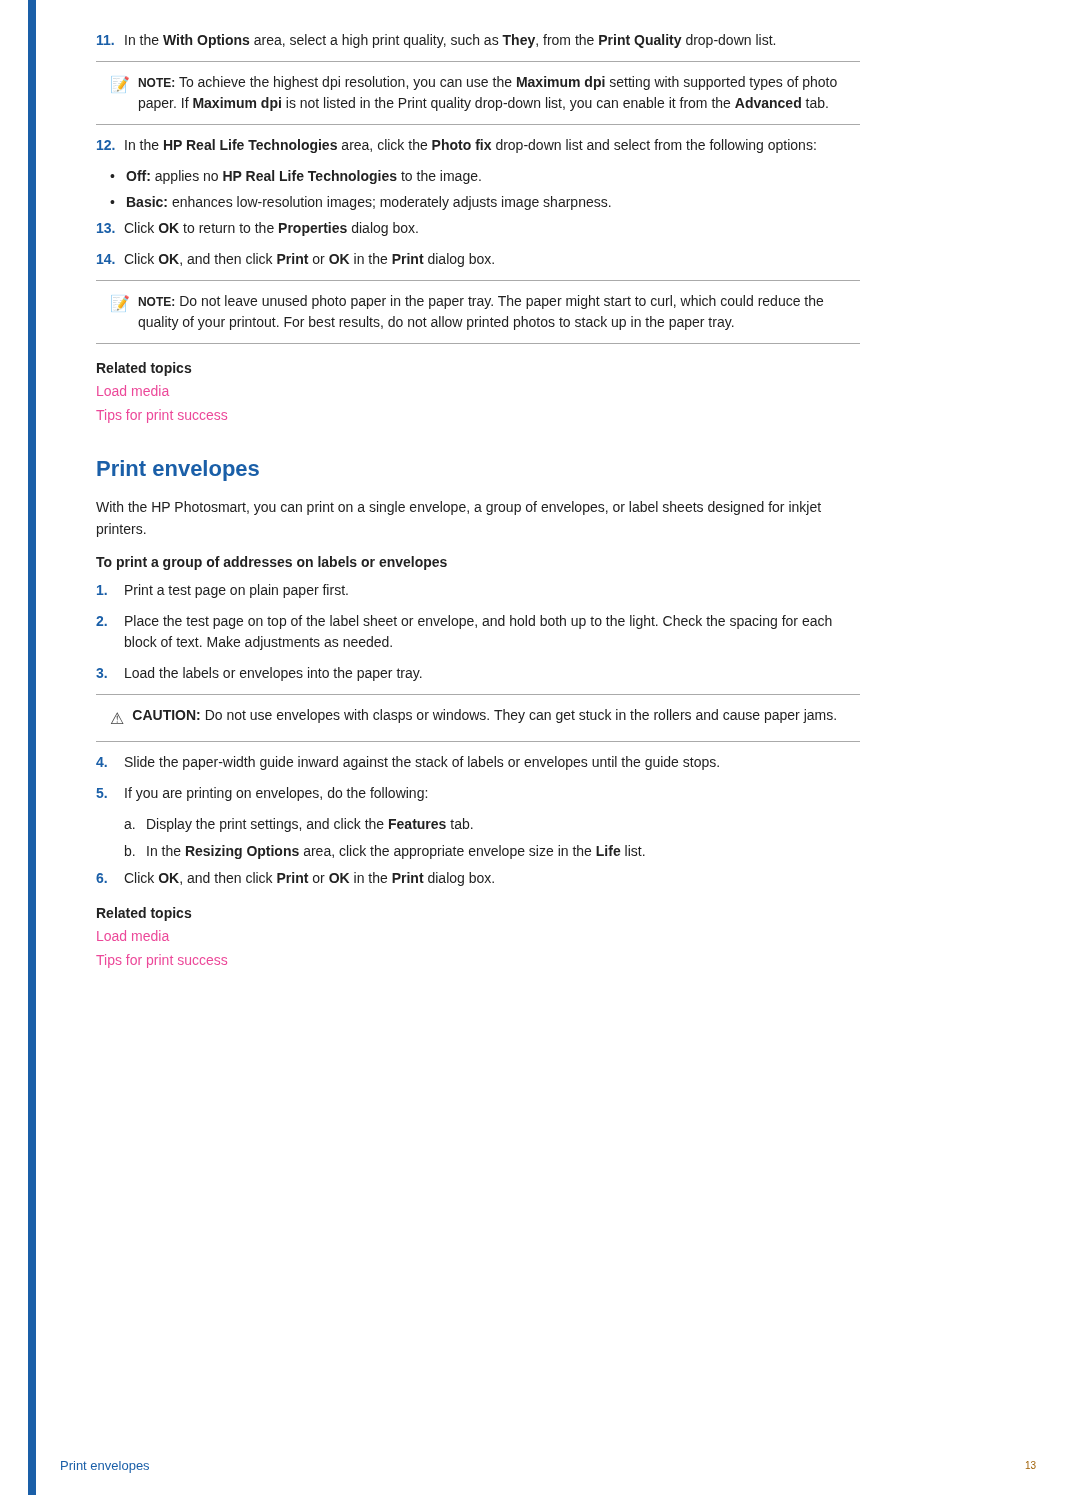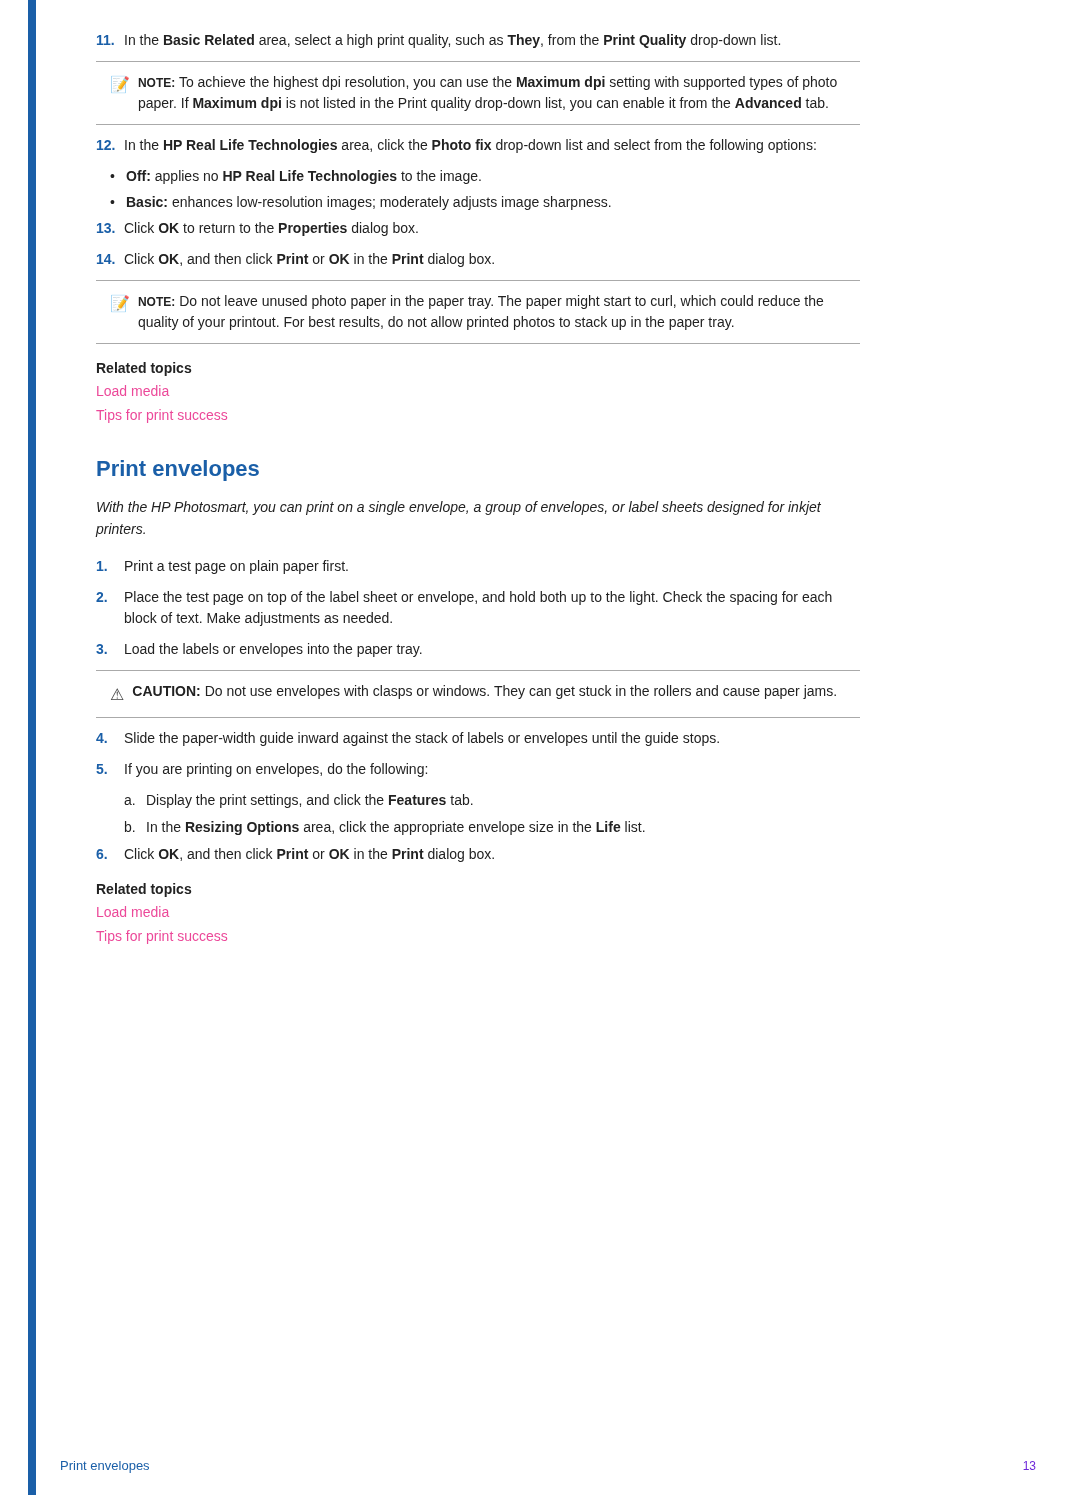--- a/index.html
+++ b/index.html
@@ -129,22 +129,20 @@
     
     .section-heading {
       color: #1a5fa8;
       font-size: 22px;
       font-weight: bold;
       margin: 20px 0 14px 0;
     }
 
     .section-intro {
       line-height: 1.6;
-      margin-bottom: 16px;
-      font-style: italic;
     }
 
     .subsection-heading {
       font-weight: bold;
       font-size: 14px;
       margin: 14px 0 10px 0;
     }
 
     
     .sub-item {
@@ -180,40 +178,40 @@
       left: 60px;
       right: 44px;
       display: flex;
       justify-content: space-between;
       align-items: center;
       font-size: 13px;
       color: #1a5fa8;
     }
 
     .footer-page-num {
-      color: #6d28d9;
-      font-size: 12px;
+      color: #a16207;
+      font-size: 10px;
     }
 
     strong { font-weight: bold; }
   </style>
 </head>
 <body>
 
 <div class="page-container">
   <div class="side-tab">
     <div class="side-tab-bar"></div>
 
   </div>
 
   <div class="content">
 
     <div class="step-item">
       <span class="step-num">11.</span>
-      <span class="step-text">In the <strong>Basic Related</strong> area, select a high print quality, such as <strong>They</strong>, from the <strong>Print Quality</strong> drop-down list.</span>
+      <span class="step-text">In the <strong>With Options</strong> area, select a high print quality, such as <strong>They</strong>, from the <strong>Print Quality</strong> drop-down list.</span>
     </div>
 
     <div class="note-box">
       <span class="note-icon">📝</span>
       <span class="step-text"><span class="note-label">NOTE:</span>  To achieve the highest dpi resolution, you can use the <strong>Maximum dpi</strong> setting with supported types of photo paper. If <strong>Maximum dpi</strong> is not listed in the Print quality drop-down list, you can enable it from the <strong>Advanced</strong> tab.</span>
     </div>
 
     <div class="step-item">
       <span class="step-num">12.</span>
       <span class="step-text">In the <strong>HP Real Life Technologies</strong> area, click the <strong>Photo fix</strong> drop-down list and select from the following options:</span>
@@ -247,20 +245,21 @@
     <div class="related-topics">
       <div class="related-topics-heading">Related topics</div>
       <a class="related-link">Load media</a>
       <a class="related-link">Tips for print success</a>
     </div>
 
     <h2 class="section-heading">Print envelopes</h2>
 
     <p class="section-intro">With the HP Photosmart, you can print on a single envelope, a group of envelopes, or label sheets designed for inkjet printers.</p>
 
+    <div class="subsection-heading">To print a group of addresses on labels or envelopes</div>
 
     <div class="step-item">
       <span class="step-num">1.</span>
       <span class="step-text">Print a test page on plain paper first.</span>
     </div>
 
     <div class="step-item">
       <span class="step-num">2.</span>
       <span class="step-text">Place the test page on top of the label sheet or envelope, and hold both up to the light. Check the spacing for each block of text. Make adjustments as needed.</span>
     </div>

